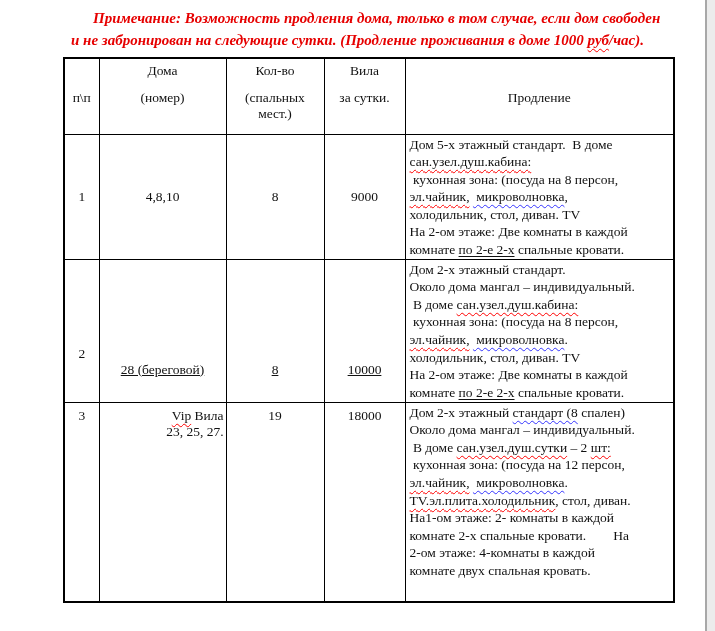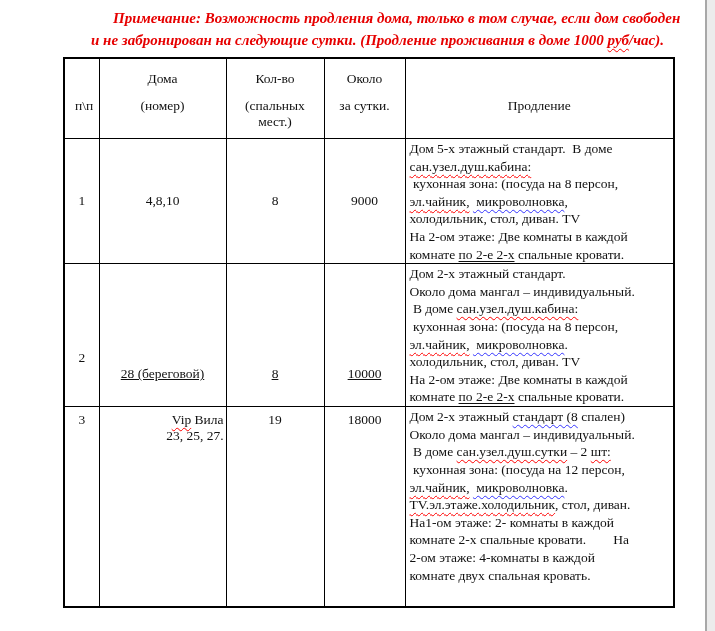--- a/index.html
+++ b/index.html
@@ -7,27 +7,27 @@
     width:715px;height:631px;position:relative;overflow:hidden;
     background:#ffffff;
     font-family:"Liberation Serif","DejaVu Serif",serif;
     color:#111111;
   }
   
   .top-note{
     position:absolute;left:71px;top:7px;width:596px;
     color:#e60000;font-weight:bold;font-style:italic;
     font-size:15px;line-height:22px;
-    text-indent:22px;white-space:pre-wrap;margin-left:20px;
+    text-indent:22px;white-space:pre-wrap;
   }
   
   .tbl-wrap{position:absolute;left:63px;top:57px;}
   table{border-collapse:collapse;table-layout:fixed;width:610px;}
   table{border:2px solid #000;}
-  td,th{border:1px solid #000;font-size:13.5px;font-weight:normal;vertical-align:middle;text-align:center;padding:8px;}
+  td,th{border:1px solid #000;font-size:13.5px;font-weight:normal;vertical-align:middle;text-align:center;padding:0;}
   tr.hdr{height:76px;}
   tr.r1{height:124px;}
   tr.r2{height:143px;}
   tr.r3{height:200px;}
   th{vertical-align:top;line-height:16px;}
   .hl1{min-height:27px;padding-top:4px;}
   .hl2{padding:0 2px;}
   
   td.note{
     vertical-align:top;text-align:left;
@@ -82,21 +82,21 @@
       </th>
       <th>
         <div class="hl1">Дома</div>
         <div class="hl2">(номер)</div>
       </th>
       <th>
         <div class="hl1">Кол-во</div>
         <div class="hl2">(спальных мест.)</div>
       </th>
       <th>
-        <div class="hl1">Около</div>
+        <div class="hl1">Вила</div>
         <div class="hl2">за сутки.</div>
       </th>
       <th>
         <div class="hl1"></div>
         <div class="hl2">Продление</div>
       </th>
     </tr>
 
     <tr class="r1">
       <td>1</td>
@@ -131,21 +131,21 @@
       <td class="topcell">3</td>
       <td class="houses3"><span class="seg-red">Vip</span><span> Вила
 23, 25, 27.</span></td>
       <td class="topcell">19</td>
       <td class="topcell">18000</td>
       <td class="note"><span>Дом 2-х этажный </span><span class="seg-blue">стандарт (8</span><span> спален)
 Около дома мангал – индивидуальный.
  В доме </span><span class="seg-red">сан.узел.душ.сутки</span><span> – 2 </span><span class="seg-red">шт:</span><span>
  кухонная зона: (посуда на 12 персон,
 </span><span class="seg-red">эл.чайник,</span><span> </span><span class="seg-blue"> микроволновка</span><span>.
-</span><span class="seg-red">TV.эл.этаже.холодильник</span><span>, стол, диван.
+</span><span class="seg-red">TV.эл.плита.холодильник</span><span>, стол, диван.
 На1-ом этаже: 2- комнаты в каждой
 комнате 2-х спальные кровати.        На
 2-ом этаже: 4-комнаты в каждой
 комнате двух спальная кровать.</span></td>
     </tr>
   </tbody>
     </table>
 </div>
 
 <div class="page-margin-strip"></div>

